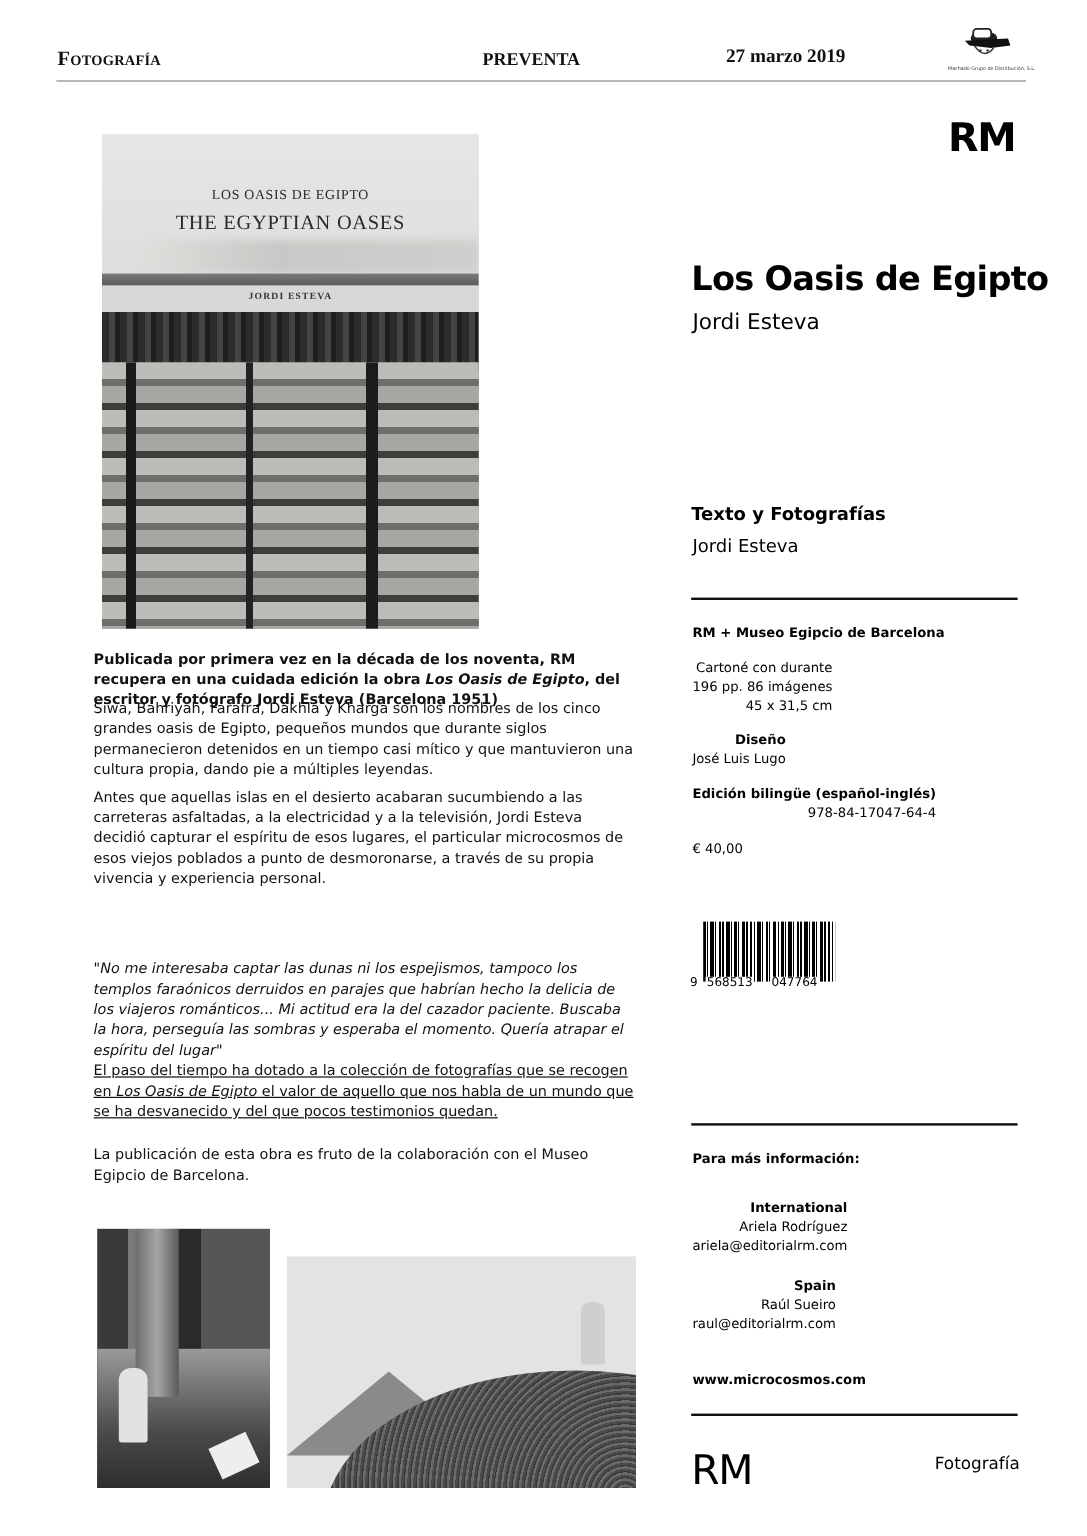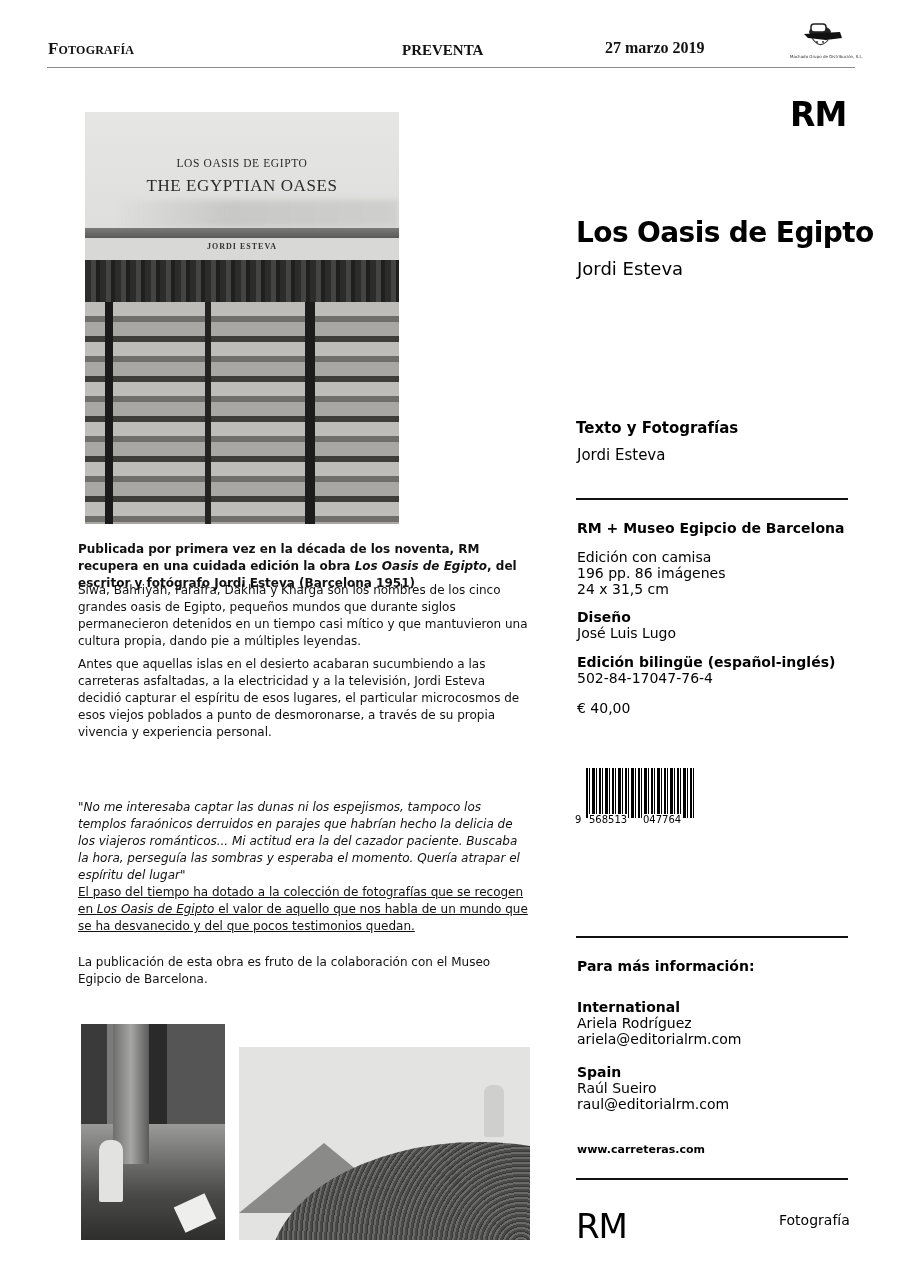--- a/index.html
+++ b/index.html
@@ -32,21 +32,21 @@
   .cover-title2 { top: 64px; font-size: 17px; letter-spacing: 0.6px; }
   .cover-author { top: 130px; font-size: 8px; font-weight: bold; letter-spacing: 1px; color: #333; }
 
   
   .rm-top { left: 790px; top: 95px; font-family: "DejaVu Sans", sans-serif; font-weight: bold; font-size: 33px; letter-spacing: -1px; }
   .book-title { left: 576px; top: 216px; font-weight: bold; font-size: 28px; letter-spacing: -0.6px; white-space: nowrap; }
   .book-author { left: 577px; top: 258px; font-size: 18px; }
   .credit-label { left: 576px; top: 419px; font-weight: bold; font-size: 15px; }
   .credit-name { left: 577px; top: 446px; font-size: 15px; }
   .rule { left: 576px; width: 272px; height: 2px; background: #111; }
-  .small { font-size: 14px; line-height: 16px; white-space: nowrap; }
+  .small { font-size: 11px; line-height: 16px; white-space: nowrap; text-align: right; }
   .small b { font-weight: bold; }
   .blk-co { left: 577px; top: 520px; }
   .blk-specs { left: 577px; top: 549px; }
   .blk-design { left: 577px; top: 609px; }
   .blk-edition { left: 577px; top: 654px; }
   .blk-price { left: 577px; top: 700px; }
 
   .barcode { left: 574px; top: 768px; width: 128px; height: 62px; }
   .bars { position: absolute; left: 12px; top: 0; width: 110px; height: 50px;
     background: repeating-linear-gradient(90deg, #000 0 2px, #fff 2px 3px, #000 3px 4px, #fff 4px 6px, #000 6px 9px, #fff 9px 10px, #000 10px 11px, #fff 11px 13px); }
@@ -121,31 +121,31 @@
 
 <div class="abs rm-top">RM</div>
 <div class="abs book-title">Los Oasis de Egipto</div>
 <div class="abs book-author">Jordi Esteva</div>
 <div class="abs credit-label">Texto y Fotografías</div>
 <div class="abs credit-name">Jordi Esteva</div>
 <div class="abs rule" style="top:498px;"></div>
 
 <div class="abs small blk-co"><b>RM + Museo Egipcio de Barcelona</b></div>
 <div class="abs small blk-specs">
-  <div>Edición con camisa</div>
+  <div>Cartoné con durante</div>
   <div>196 pp. 86 imágenes</div>
-  <div>24 x 31,5 cm</div>
+  <div>45 x 31,5 cm</div>
 </div>
 <div class="abs small blk-design">
   <div><b>Diseño</b></div>
   <div>José Luis Lugo</div>
 </div>
 <div class="abs small blk-edition">
   <div><b>Edición bilingüe (español-inglés)</b></div>
-  <div>502-84-17047-76-4</div>
+  <div>978-84-17047-64-4</div>
 </div>
 <div class="abs small blk-price">€ 40,00</div>
 
 <div class="abs barcode">
   <div class="bars"></div>
   <div class="bars-digits">
     <span class="bd-1">9</span>
     <span class="bd-2">568513</span>
     <span class="bd-3">047764</span>
   </div>
@@ -156,21 +156,21 @@
 <div class="abs small blk-intl">
   <div><b>International</b></div>
   <div>Ariela Rodríguez</div>
   <div>ariela@editorialrm.com</div>
 </div>
 <div class="abs small blk-spain">
   <div><b>Spain</b></div>
   <div>Raúl Sueiro</div>
   <div>raul@editorialrm.com</div>
 </div>
-<div class="abs blk-web">www.carreteras.com</div>
+<div class="abs blk-web">www.microcosmos.com</div>
 <div class="abs rule" style="top:1178px;"></div>
 <div class="abs rm-bottom">RM</div>
 <div class="abs foto-bottom">Fotografía</div>
 
 <div class="abs body-col p-lead">
   <p><span>Publicada por primera vez en la década de los noventa, RM recupera en una cuidada edición la obra </span><i>Los Oasis de Egipto</i><span>, del escritor y fotógrafo Jordi Esteva (Barcelona 1951)</span></p>
 </div>
 <div class="abs body-col p2">
     <p>Siwa, Bahriyah, Farafra, Dakhla y Kharga son los nombres de los cinco grandes oasis de Egipto, pequeños mundos que durante siglos permanecieron detenidos en un tiempo casi mítico y que mantuvieron una cultura propia, dando pie a múltiples leyendas.</p>
   </div>

